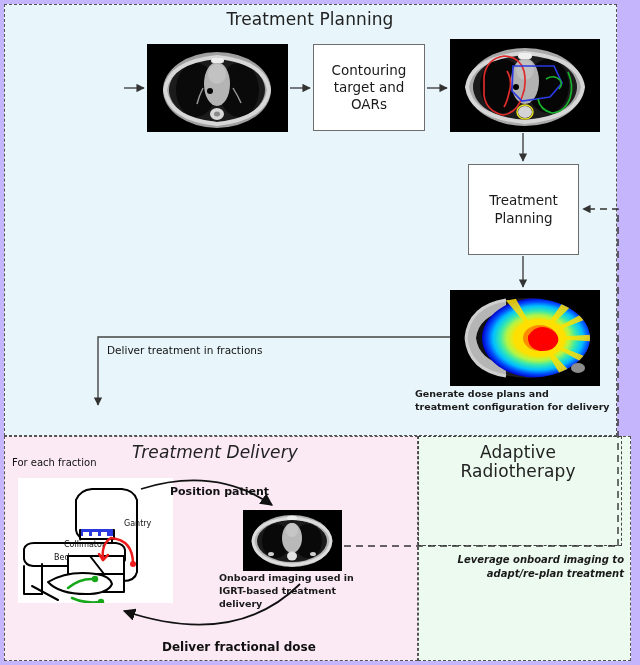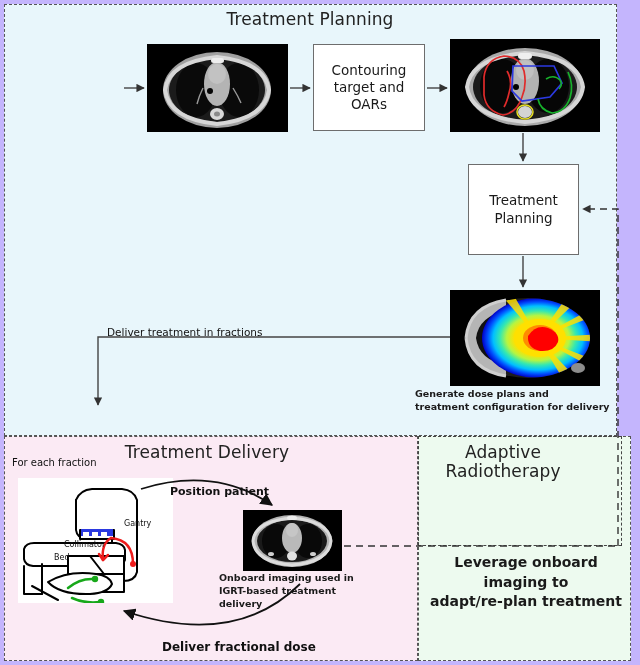--- a/index.html
+++ b/index.html
@@ -46,22 +46,22 @@
   .panel-title {
     position: absolute;
     font-size: 17px;
     color: #222;
     text-align: center;
     letter-spacing: .1px;
     white-space: pre-line;
     line-height: 1.12;
   }
   #title-planning { left: 0; top: 10px; width: 620px; }
-  #title-delivery { left: 92px; top: 443px; width: 230px; }
-  #title-adaptive { left: 401px; top: 443px; width: 204px; }
+  #title-delivery { left: 100px; top: 443px; width: 230px; font-style: italic; }
+  #title-adaptive { left: 416px; top: 443px; width: 204px; }
 
   
   .pbox {
     position: absolute;
     box-sizing: border-box;
     background: #ffffff;
     border: 1px solid #6d6d6d;
     display: flex;
     align-items: center;
     justify-content: center;
@@ -104,33 +104,33 @@
     color: #1a1a1a;
     line-height: 1.35;
     white-space: pre-line;
     font-weight: 600;
   }
   #cap-dose { left: 415px; top: 388px; width: 220px; }
   #cap-obi  { left: 219px; top: 572px; width: 160px; }
   #cap-adaptive {
     position: absolute;
     left: 428px; top: 553px; width: 196px;
-    font-size: 14px; font-weight: 600;
-    color: #1a1a1a; text-align: center;
-    line-height: 1.4; white-space: pre-line;
+    font-size: 10px; font-weight: 600;
+    color: #1a1a1a; text-align: right;
+    line-height: 1.4; white-space: pre-line; font-style: italic;
   }
 
   
   .flabel {
     position: absolute;
     font-size: 10px;
     color: #111;
     white-space: nowrap;
   }
-  #lbl-deliver-fractions { left: 107px; top: 326px; font-size: 10.5px; }
+  #lbl-deliver-fractions { left: 107px; top: 344px; font-size: 10.5px; }
   #lbl-for-each-fraction { left: 12px;  top: 457px; font-size: 10px; }
   #lbl-position-patient  { left: 170px; top: 485px; font-size: 11px; font-weight:600; }
   #lbl-deliver-dose      { left: 162px; top: 640px; font-size: 12px; font-weight:600; }
 
   
   #wires {
     position: absolute;
     left: 0; top: 0; width: 640px; height: 665px;
     pointer-events: none;
   }

